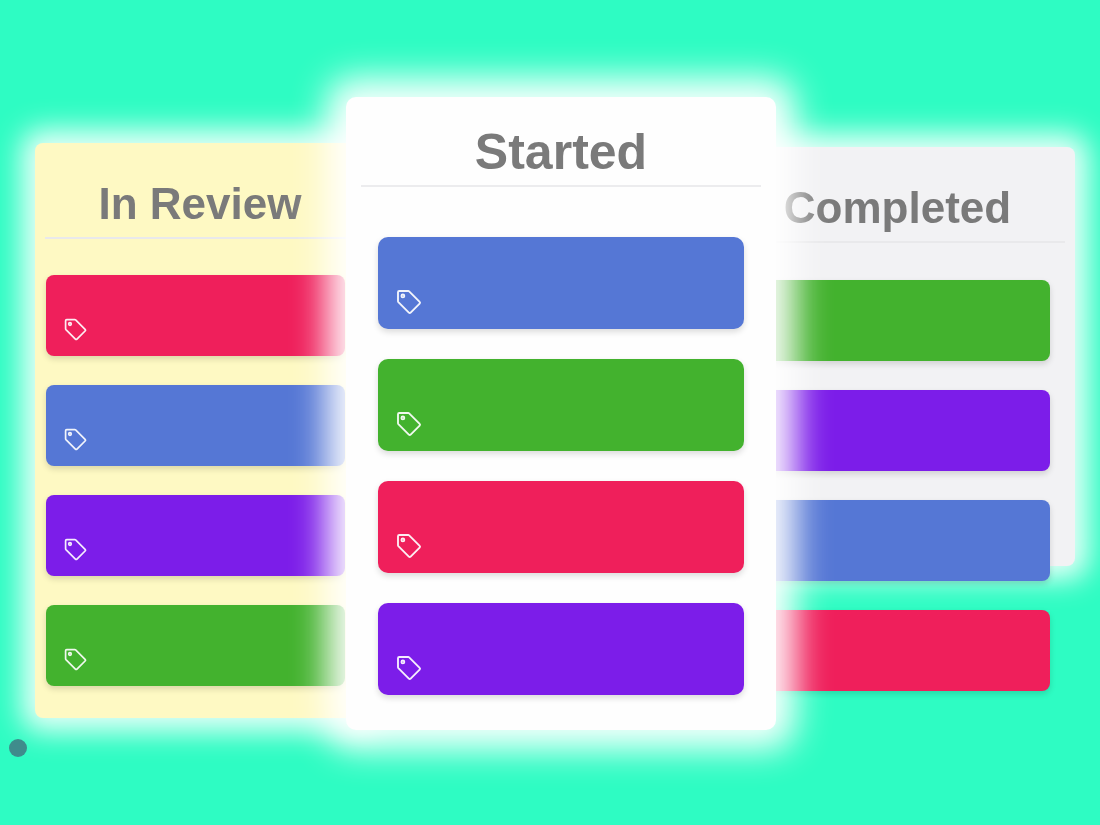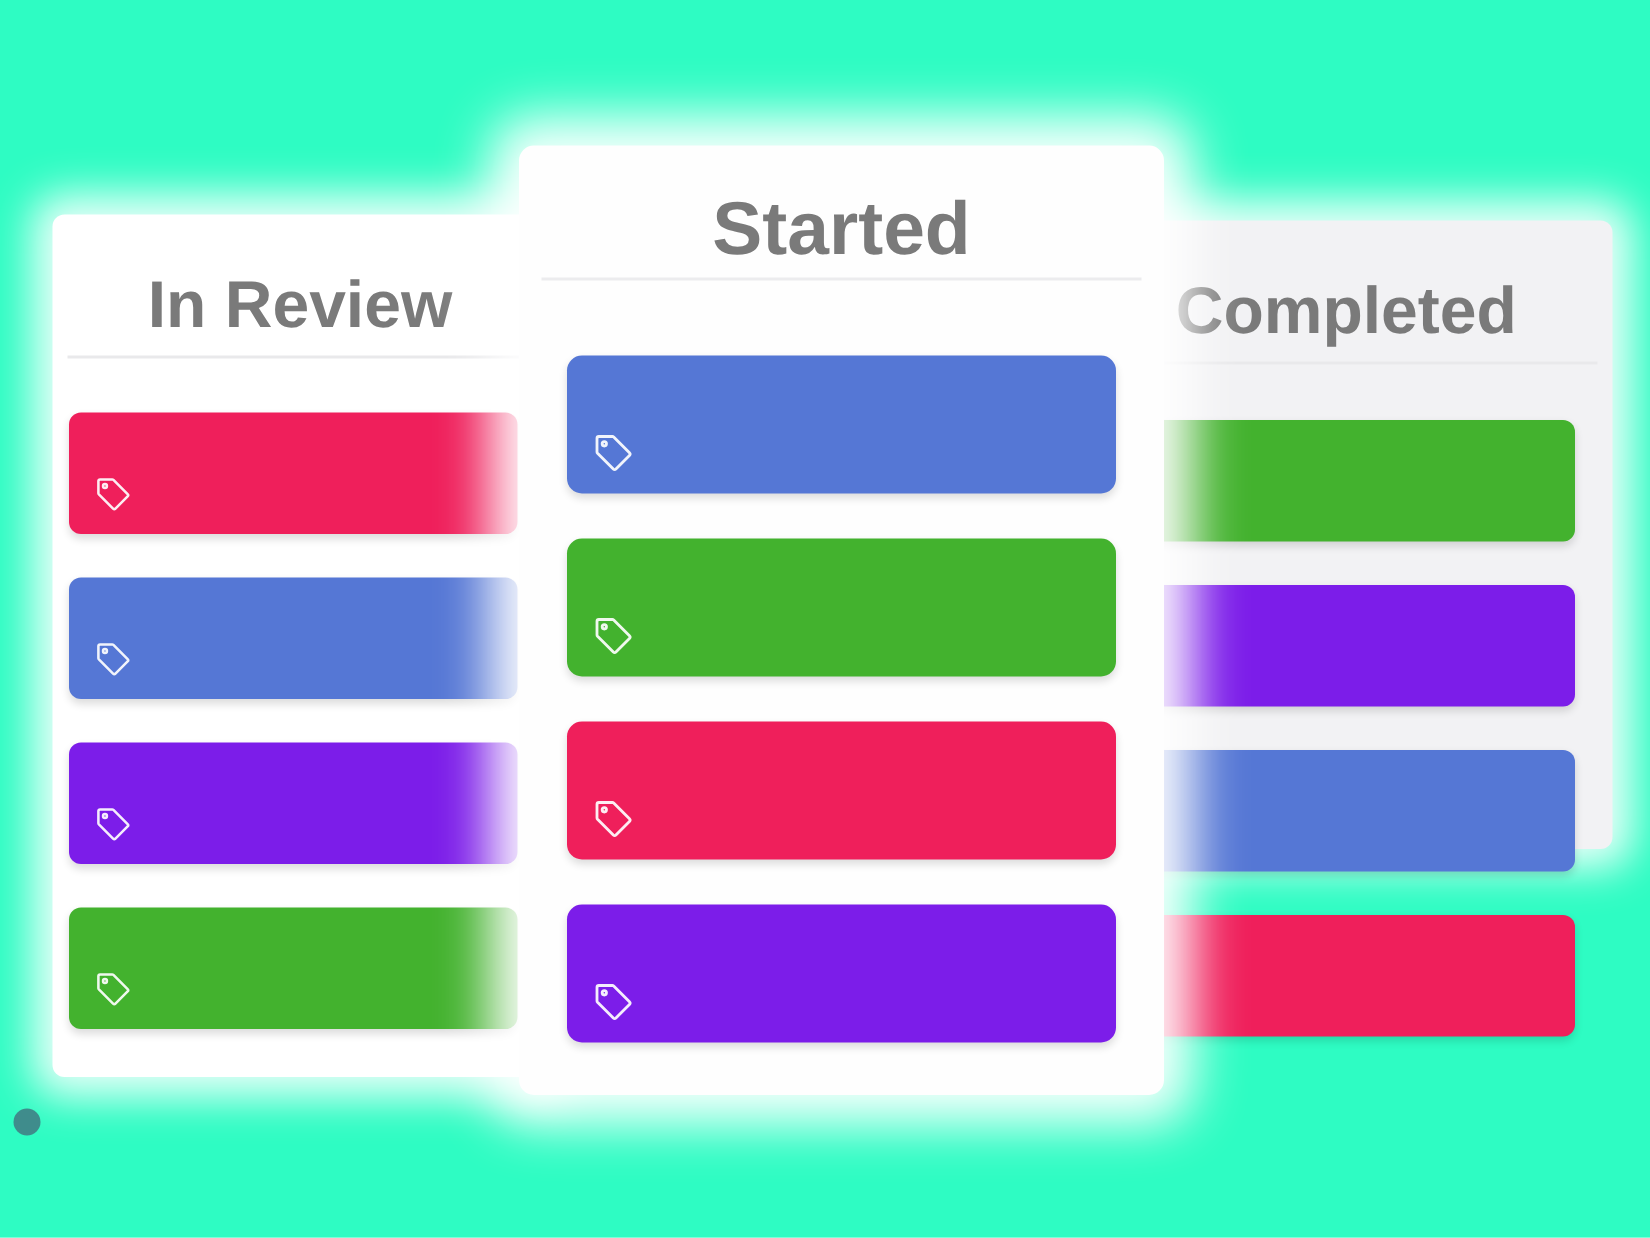--- a/index.html
+++ b/index.html
@@ -93,21 +93,21 @@
     width: 18px; height: 18px;
     border-radius: 50%;
     z-index: 5;
   }
 </style>
 </head>
 <body>
 
 <div id="screen" style="background: rgb(46, 252, 195);">
 
-  <div id="col-in-review" class="column side" style="background: #ffffff;">
+  <div id="col-in-review" class="column side" style="background: #fef9c3;">
     <div class="col-header" style="color: rgb(122, 122, 122);">In Review</div>
     <div class="cards">
         <div class="card" style="background: rgb(239, 31, 91);">
   <svg class="tag-icon" viewBox="0 0 24 24" fill="none" stroke="#FFFFFF" stroke-width="1.5" stroke-linejoin="round" stroke-linecap="round">
     <path d="M11.4 3.2 L4.2 3.2 C3.65 3.2 3.2 3.65 3.2 4.2 L3.2 11.4 C3.2 11.67 3.31 11.92 3.49 12.11 L11.89 20.51 C12.28 20.9 12.92 20.9 13.31 20.51 L20.51 13.31 C20.9 12.92 20.9 12.28 20.51 11.89 L12.11 3.49 C11.92 3.31 11.67 3.2 11.4 3.2 Z"></path>
     <circle cx="7.1" cy="7.1" r="1.15"></circle>
   </svg>
 </div>
         <div class="card" style="background: rgb(85, 119, 213);">
   <svg class="tag-icon" viewBox="0 0 24 24" fill="none" stroke="#FFFFFF" stroke-width="1.5" stroke-linejoin="round" stroke-linecap="round">

